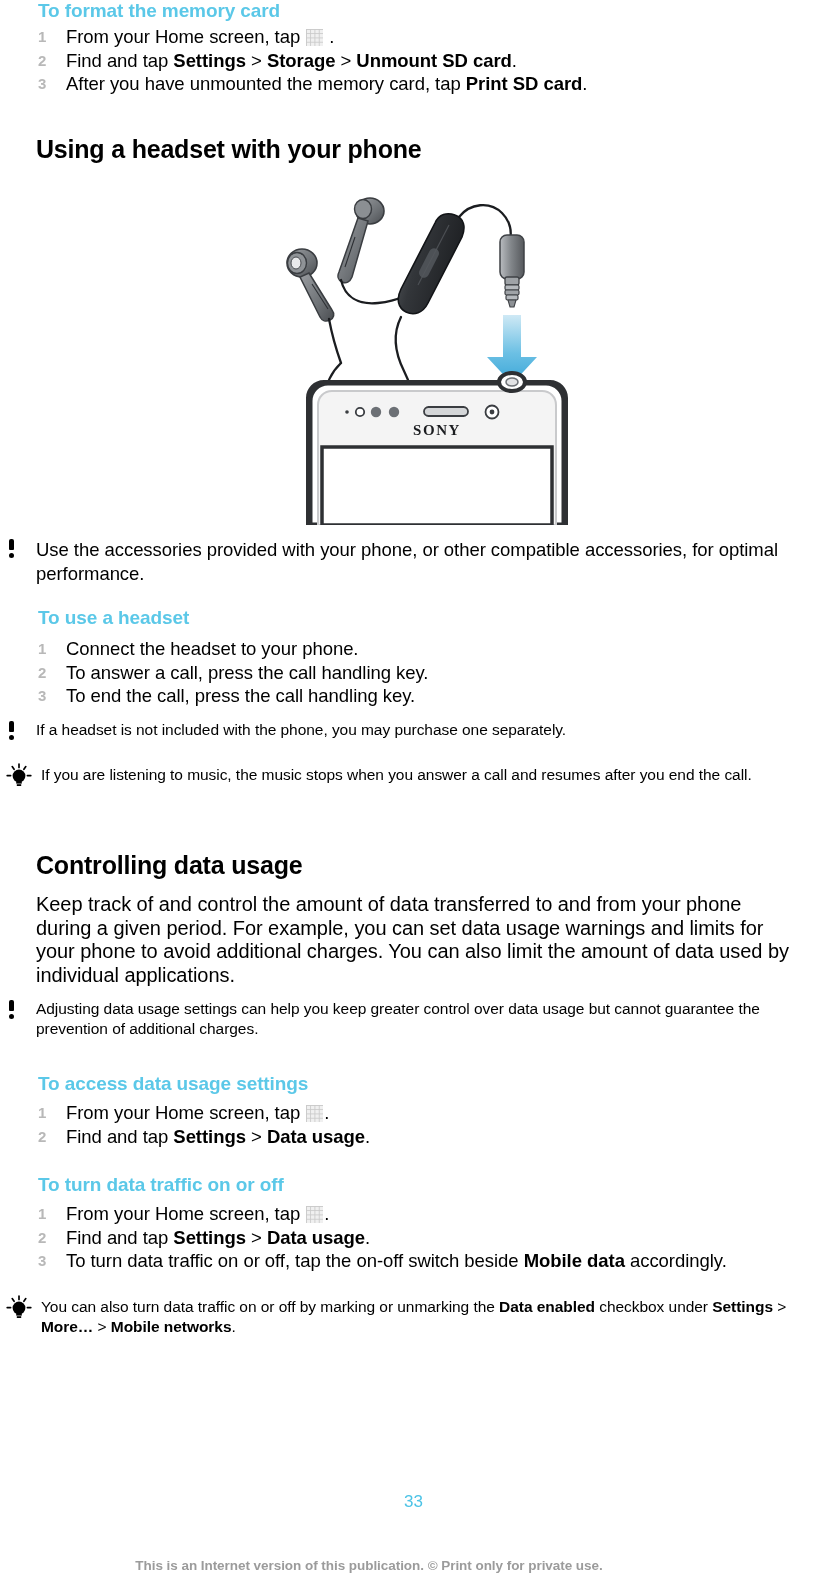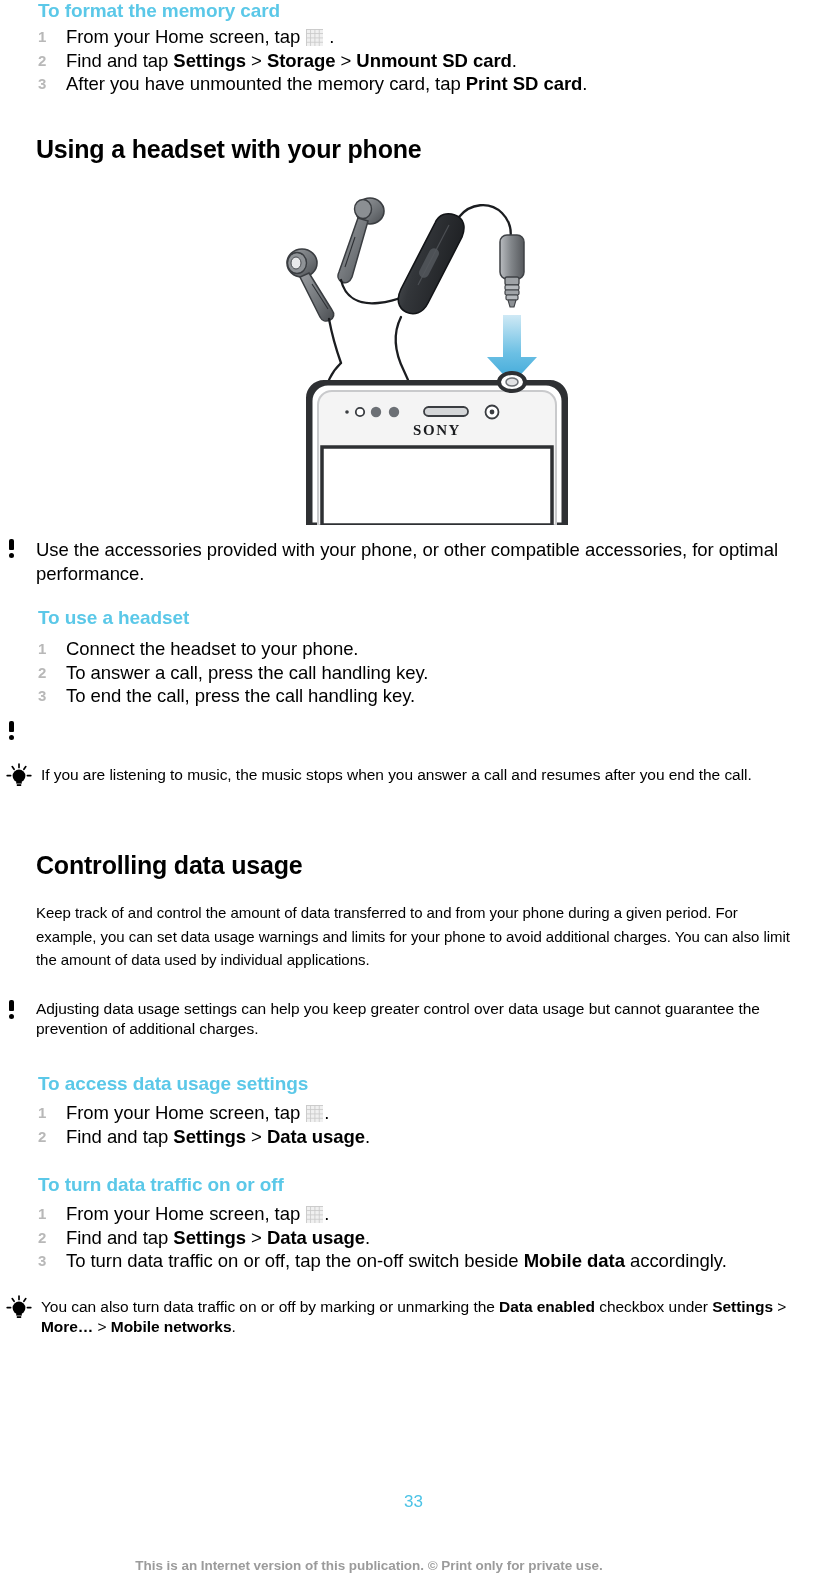--- a/index.html
+++ b/index.html
@@ -31,24 +31,23 @@
     letter-spacing: -0.1px;
   }
   .section-heading {
     color: #000;
     font-size: 25px;
     font-weight: bold;
     line-height: 1.15;
     letter-spacing: -0.2px;
   }
   .body-text {
-    font-size: 15px;
+    font-size: 20px;
     line-height: 23.5px;
     letter-spacing: -0.05px;
-    margin-top: 8px;
   }
   .note-text {
     font-size: 15.5px;
     line-height: 19.5px;
     letter-spacing: -0.05px;
   }
   b, .b { font-weight: bold; }
 
   
   .steps { margin: 0; padding: 0; list-style: none; }
@@ -296,20 +295,21 @@
       <span class="num">3</span>
       <span>To end the call, press the call handling key.</span>
     </li>
   </ol>
 
   <div class="note-row note-text" style="position:absolute; left:0px; top:720px; width:790px;">
     <span class="bang">
       <span class="bang-bar"></span>
         <span class="bang-dot"></span>
     </span>
+    <span>If a headset is not included with the phone, you may purchase one separately.</span>
   </div>
 
   <div class="note-row note-text" style="position:absolute; left:5px; top:765px; width:795px;">
     <span class="tip-icon">
       <svg width="28" height="26" viewBox="0 0 28 26" xmlns="http://www.w3.org/2000/svg">
         <g stroke="#000" stroke-width="1.7" stroke-linecap="round">
           <line x1="14" y1="1" x2="14" y2="4.4"></line>
           <line x1="7.2" y1="3.6" x2="9.1" y2="6.3"></line>
           <line x1="20.8" y1="3.6" x2="18.9" y2="6.3"></line>
           <line x1="2.2" y1="12.6" x2="5.6" y2="12.6"></line>

